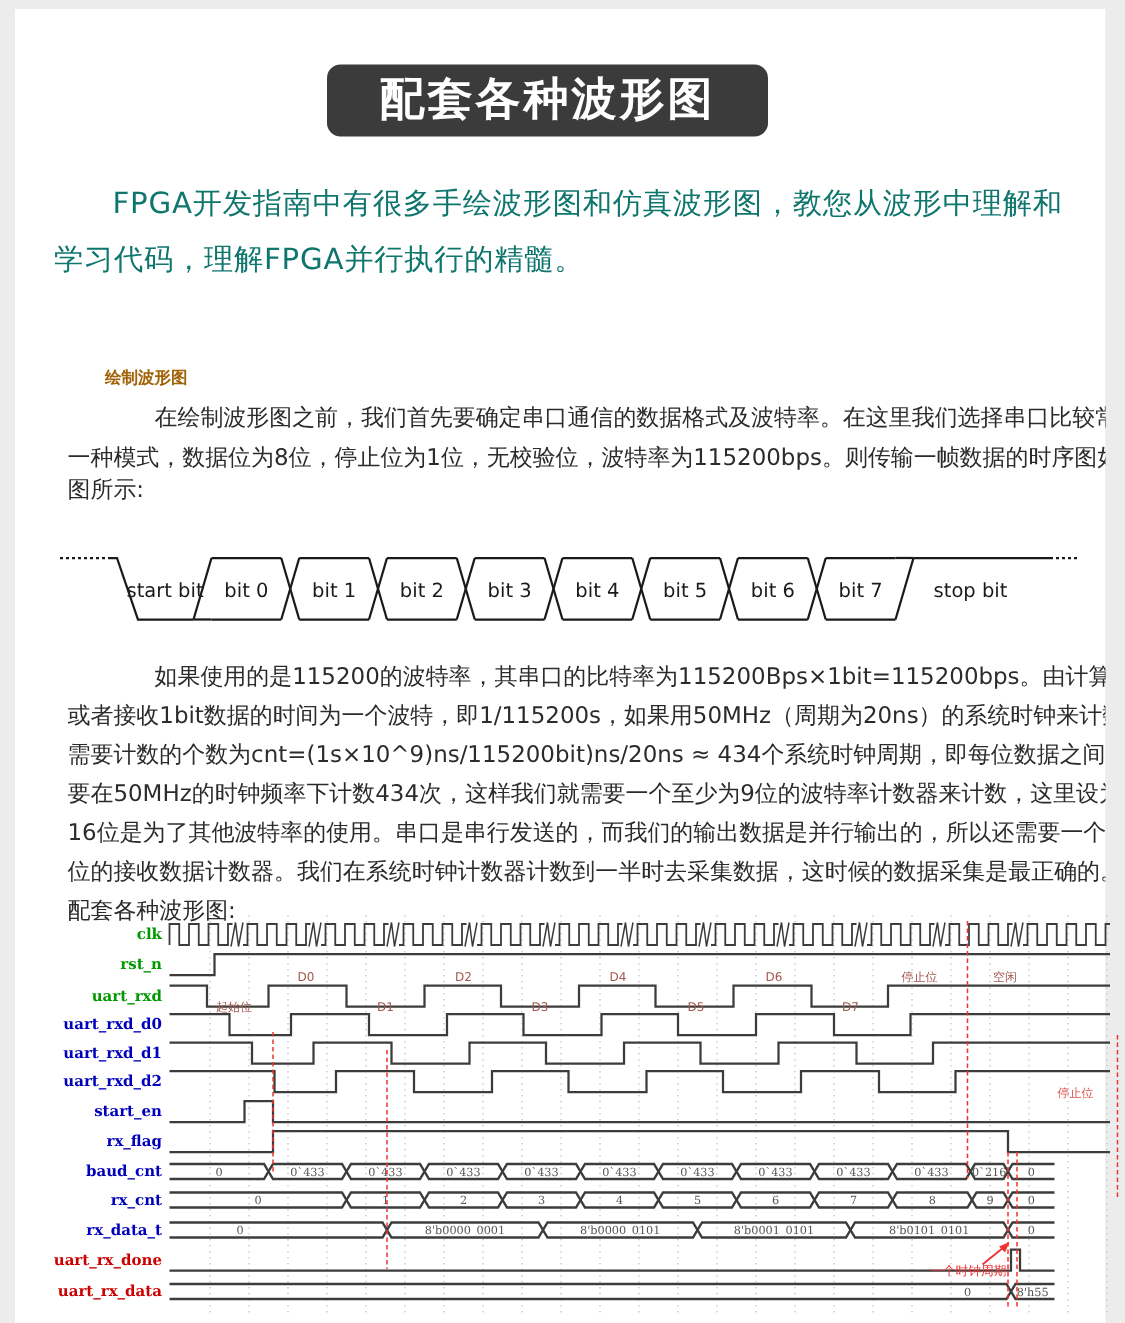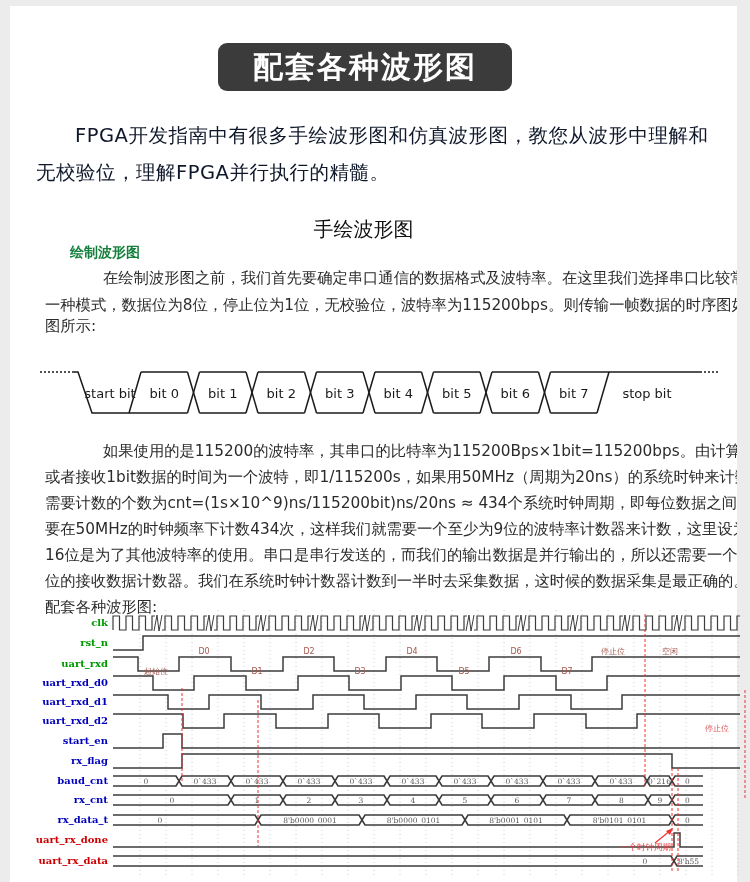--- a/index.html
+++ b/index.html
@@ -1,45 +1,44 @@
 <!DOCTYPE html>
 <html><head>
 <meta charset="utf-8">
 <style>
   html,body{margin:0;padding:0;}
   body{width:750px;height:882px;background:#ececec;font-family:"DejaVu Sans",sans-serif;overflow:hidden;}
   #page{position:relative;width:750px;height:804px;background:#ececec;}
   .card{position:absolute;left:10px;top:6px;width:727px;height:876px;background:#ffffff;}
   .banner{position:absolute;left:218px;top:43px;width:294px;height:48px;background:#3b3b3b;border-radius:9px;
           color:#fff;font-size:30px;font-weight:bold;text-align:center;line-height:48px;letter-spacing:2px;}
-  .intro-line{position:absolute;font-size:19.5px;color:#0f172a;white-space:nowrap;letter-spacing:0.5px;}
+  .intro-line{position:absolute;font-size:19.5px;color:#0f766e;white-space:nowrap;letter-spacing:0.5px;}
   .h2{position:absolute;left:0;top:216px;width:727px;text-align:center;font-size:20px;font-weight:500;color:#111;}
-  .subhead{position:absolute;left:70px;top:244px;font-size:14px;font-weight:bold;color:#15803d;}
+  .subhead{position:absolute;left:70px;top:244px;font-size:11px;font-weight:bold;color:#a16207;}
   .body-line{position:absolute;font-size:15.3px;color:#2b2b2b;white-space:nowrap;}
   svg{position:absolute;left:0;}
   .gray-strip{position:absolute;top:0;height:882px;background:#ececec;z-index:3;}
   #frame-svg{top:348px;z-index:2;}
   #timing-svg{top:600px;z-index:4;}
 </style>
 </head>
 <body>
 
 <div id="page">
   <div class="card"></div>
   <div class="gray-strip" style="left:0;width:10px;"></div>
   <div class="gray-strip" style="left:737px;width:13px;"></div>
 
   <div class="banner">
     <span>配套各种波形图</span>
   </div>
 
   <div class="intro-line" style="left:75px;top:122px;">FPGA开发指南中有很多手绘波形图和仿真波形图，教您从波形中理解和</div>
-  <div class="intro-line" style="left:36px;top:159px;">无校验位，理解FPGA并行执行的精髓。</div>
-
-  <div class="h2">手绘波形图</div>
+  <div class="intro-line" style="left:36px;top:159px;">学习代码，理解FPGA并行执行的精髓。</div>
+
   <div class="subhead">绘制波形图</div>
 
   <div class="body-line" style="left:103px;top:268px;">在绘制波形图之前，我们首先要确定串口通信的数据格式及波特率。在这里我们选择串口比较常用的</div>
   <div class="body-line" style="left:45px;top:295px;">一种模式，数据位为8位，停止位为1位，无校验位，波特率为115200bps。则传输一帧数据的时序图如下</div>
   <div class="body-line" style="left:45px;top:316px;">图所示:</div>
 
   <svg id="frame-svg" width="750" height="78" viewBox="0 348 750 78">
       <g stroke="#1a1a1a" stroke-width="1.5" fill="none">
         <line x1="40" y1="372" x2="72" y2="372" stroke-dasharray="2 2"></line>
         <polyline points="72,372 78,372 92,413 129,413"></polyline>

